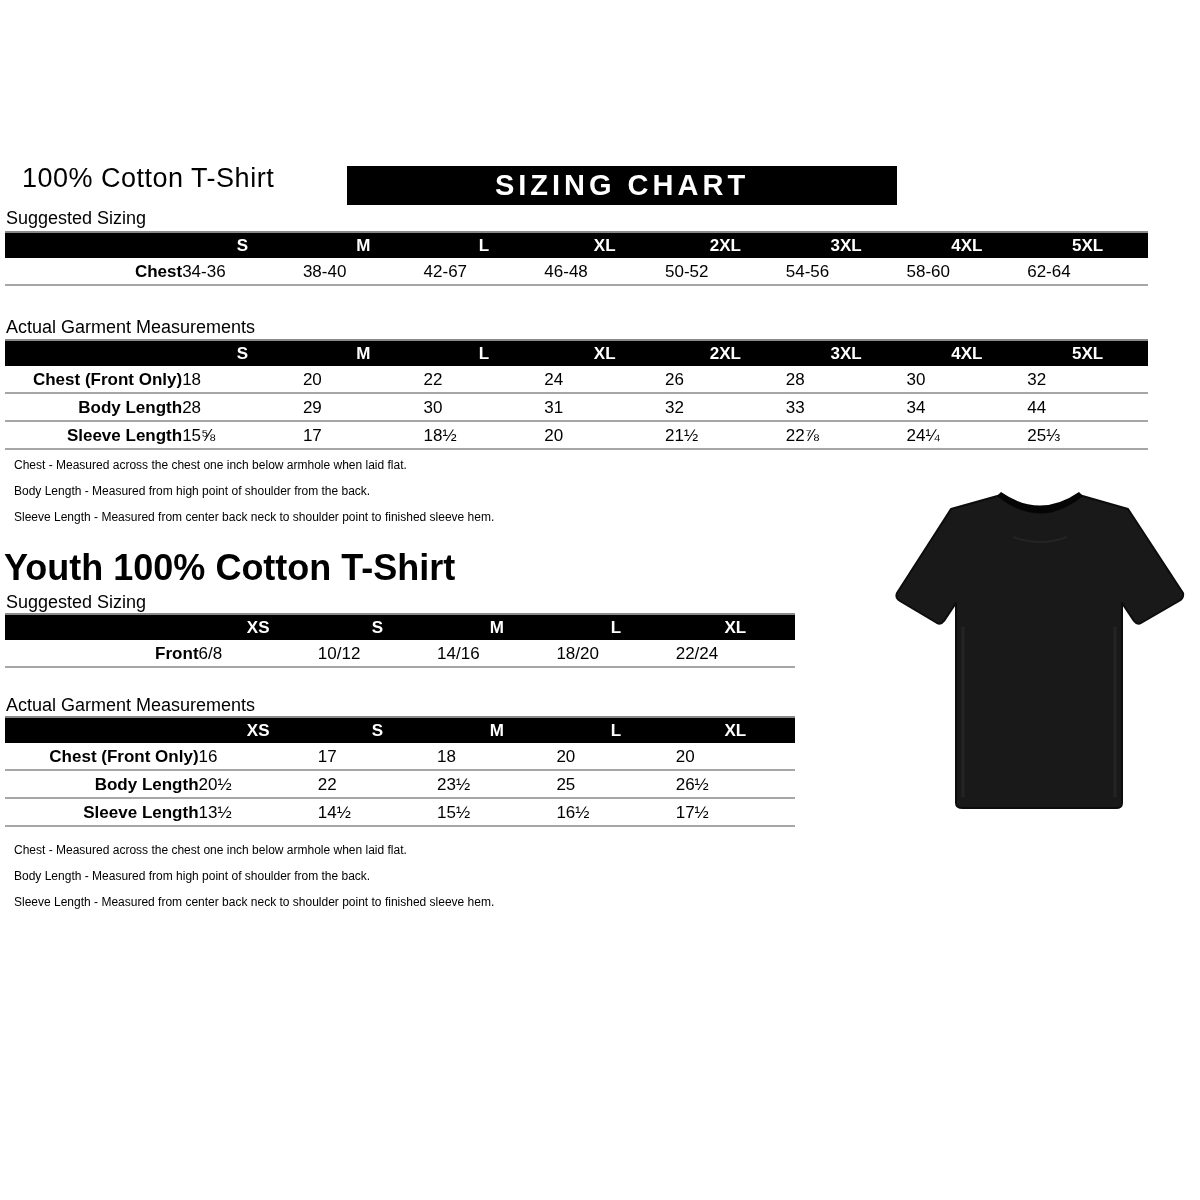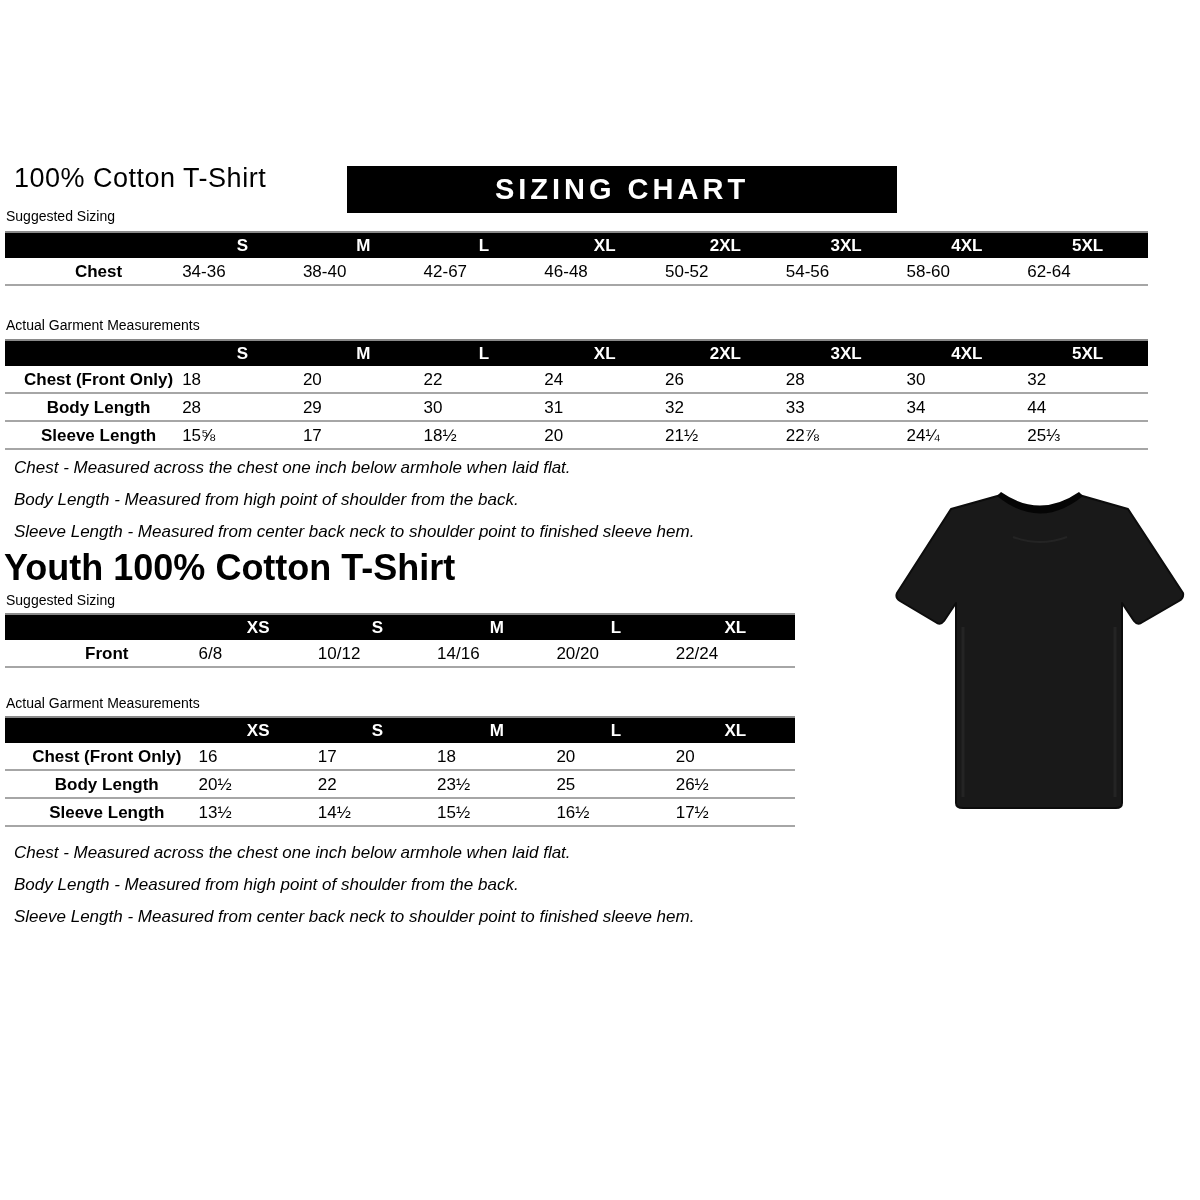--- a/index.html
+++ b/index.html
@@ -7,68 +7,68 @@
     width: 1200px; height: 1200px;
     background: #ffffff;
     font-family: "Liberation Sans", sans-serif;
     color: #000000;
     position: relative;
     overflow: hidden;
   }
   .abs { position: absolute; }
 
   
-  .adult-title { left: 14px; top: 163px; font-size: 27px; font-weight: 400; letter-spacing: 0.5px; }
+  .adult-title { left: 22px; top: 163px; font-size: 27px; font-weight: 400; letter-spacing: 0.5px; }
   .banner {
-    left: 347px; top: 166px; width: 550px; height: 47px;
+    left: 347px; top: 166px; width: 550px; height: 39px;
     background: #000000; color: #ffffff;
     display: flex; align-items: center; justify-content: center;
     font-size: 29px; font-weight: bold; letter-spacing: 4px;
   }
-  .section-label { font-size: 14px; font-weight: 400; }
+  .section-label { font-size: 18px; font-weight: 400; }
   .youth-title { left: 4px; top: 547px; font-size: 36px; font-weight: bold; }
 
   
   .tbl-wrap table {
     border-collapse: collapse;
     table-layout: fixed;
     width: 100%;
     border-top: 2px solid #8a8a8a;
   }
   .tbl-wrap th {
     background: #000000; color: #ffffff;
     font-weight: bold; font-size: 17px;
     text-align: center; padding: 3px 0 2px;
   }
   .tbl-wrap td {
     font-size: 17px; 
     padding: 4px 0 2px;
   }
   .tbl-wrap td.row-label {
-    text-align: center; font-weight: bold; padding-left: 10px;
+    text-align: right; font-weight: bold; padding-left: 10px;
   }
   .tbl-wrap tbody tr { border-bottom: 2px solid #a6a6a6; }
 
   [data-table="adult_suggested"] th:first-child,
   [data-table="adult_actual"] th:first-child { width: 15.5%; }
   [data-table="youth_suggested"] th:first-child,
   [data-table="youth_actual"] th:first-child { width: 24.5%; }
 
   #tbl-adult-suggested { left: 5px; top: 231px; width: 1143px; }
   #tbl-adult-actual    { left: 5px; top: 339px; width: 1143px; }
   #tbl-youth-suggested { left: 5px; top: 613px; width: 790px; }
   #tbl-youth-actual    { left: 5px; top: 716px; width: 790px; }
 
   #lbl-suggested-adult { left: 6px; top: 208px; }
   #lbl-actual-adult    { left: 6px; top: 317px; }
   #lbl-suggested-youth { left: 6px; top: 592px; }
   #lbl-actual-youth    { left: 6px; top: 695px; }
 
   
-  .notes { font-size: 17px; font-style: italic; }
+  .notes { font-size: 12px; }
   .notes p { margin: 0 0 12px 0; }
   #notes-adult { left: 14px; top: 458px; }
   #notes-youth { left: 14px; top: 843px; }
 
   
   #tshirt { left: 893px; top: 477px; width: 295px; height: 350px; }
 </style>
 </head>
 <body>
 
@@ -181,21 +181,21 @@
           <th>L</th>
           <th>XL</th>
         </tr>
       </thead>
       <tbody>
         <tr>
           <td class="row-label">Front</td>
           <td>6/8</td>
           <td>10/12</td>
           <td>14/16</td>
-          <td>20/20</td>
+          <td>18/20</td>
           <td>22/24</td>
         </tr>
       </tbody>
     </table>
   </div>
 
 <div class="abs section-label" id="lbl-actual-youth">Actual Garment Measurements</div>
 <div class="abs tbl-wrap" id="tbl-youth-actual" data-table="youth_actual">
     <table>
       <thead>

